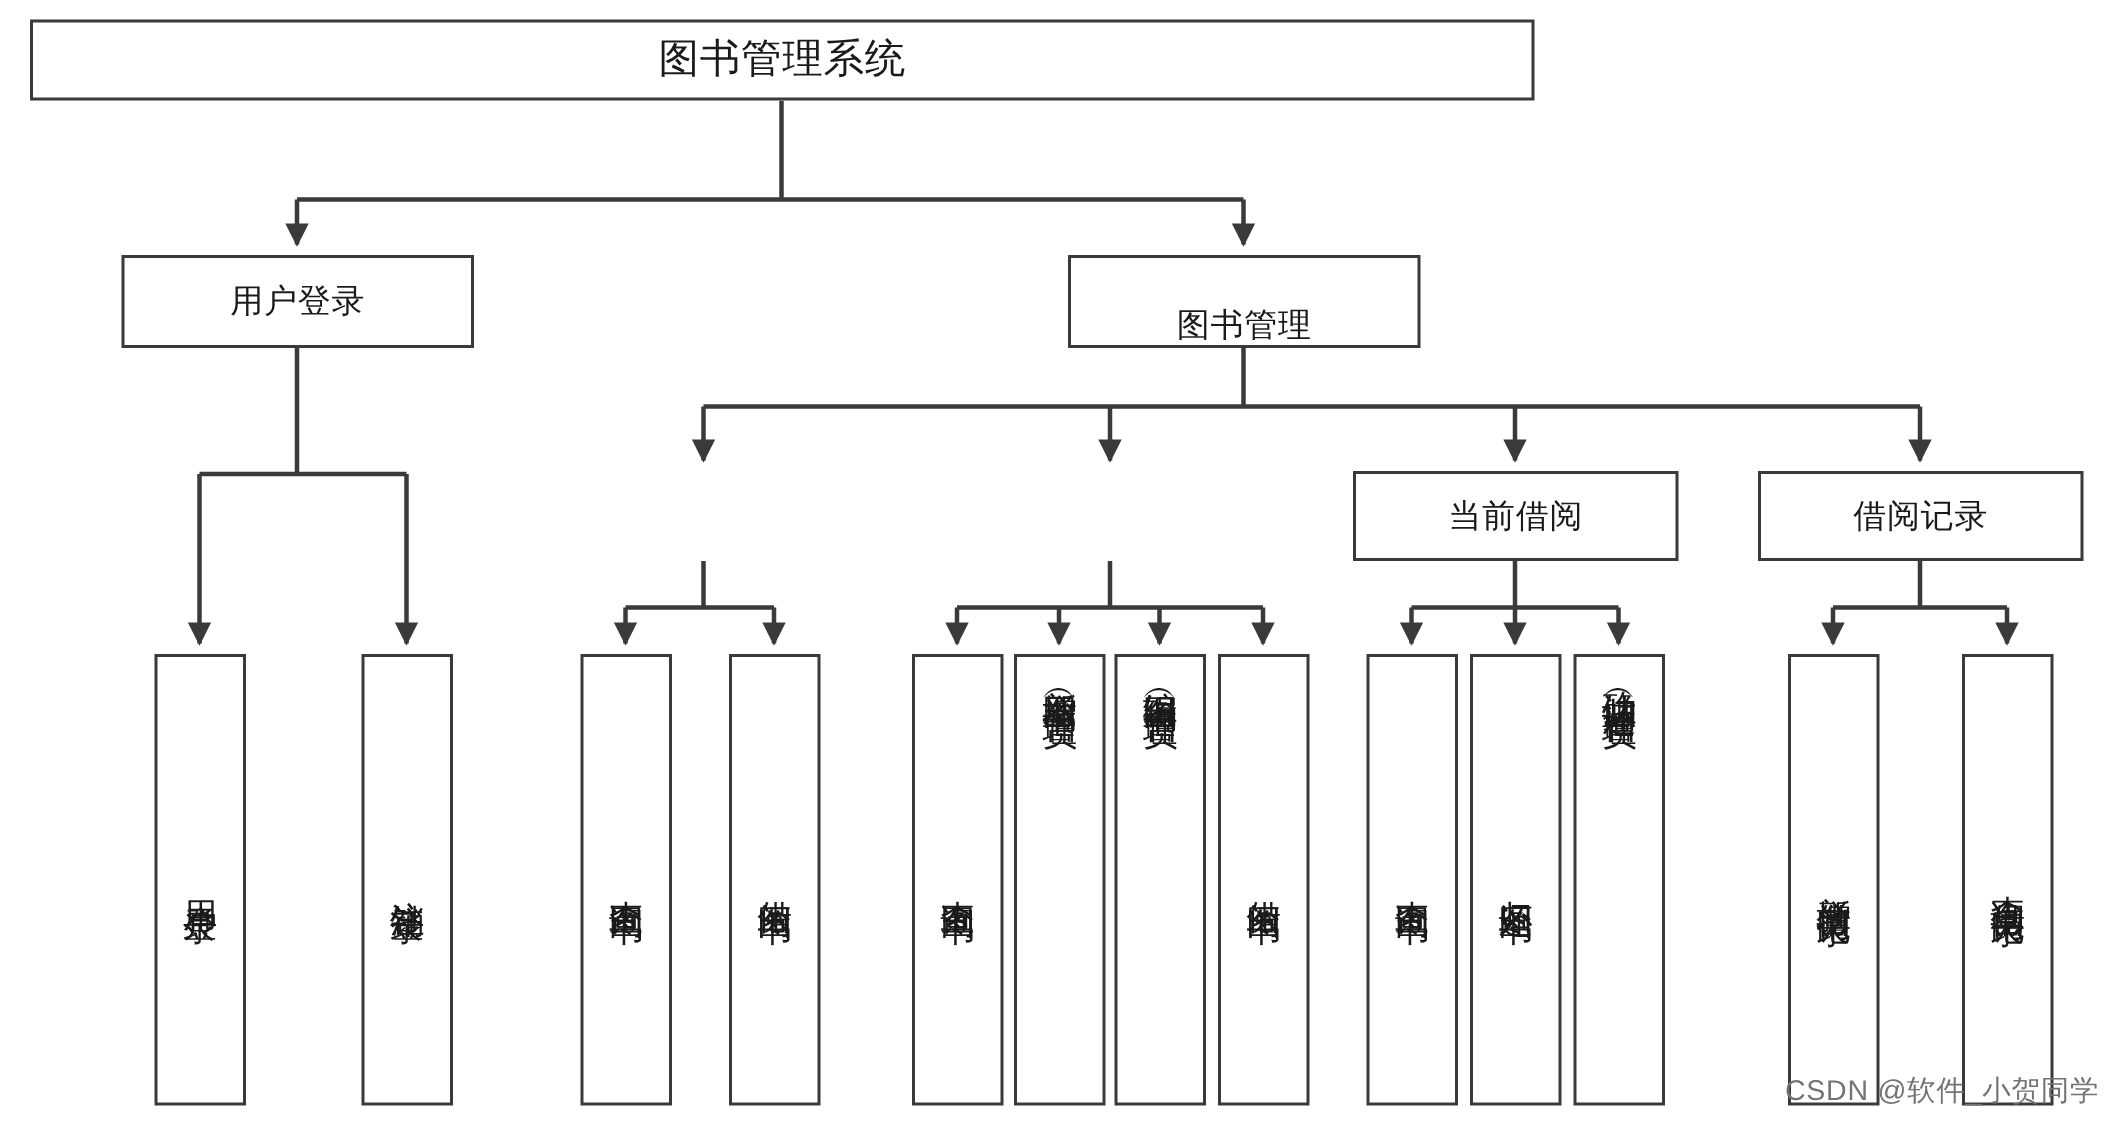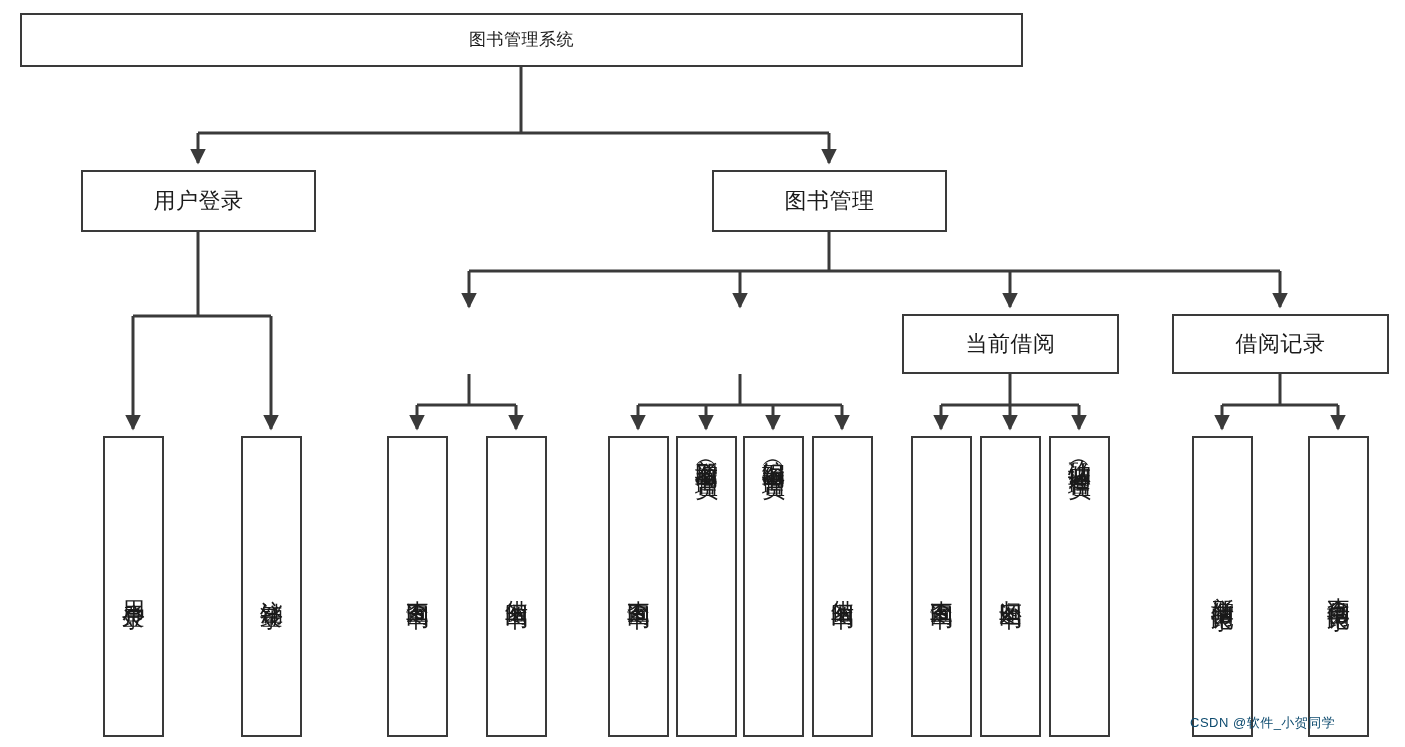--- a/index.html
+++ b/index.html
@@ -40,21 +40,21 @@
     text-align: center;
     line-height: 1.18;
     white-space: nowrap;
   }
   
   .node.horiz .lbl {
     font-size: 22px;
     letter-spacing: 0.5px;
   }
   .node.root .lbl {
-    font-size: 17px;
+    font-size: 27px;
   }
   
   .node.vert {
     align-items: flex-start;
     justify-content: center;
     padding-top: 4px;
   }
   .node.vert .lbl {
     writing-mode: vertical-rl;
     text-orientation: upright;
@@ -62,22 +62,22 @@
     line-height: 1.0;
     letter-spacing: 2.5px;
     white-space: nowrap;
   }
   .node.vert.centered {
     align-items: center;
     padding-top: 0;
   }
   .watermark {
     position: absolute;
-    font-size: 13px;
-    color: #0c4a6e;
+    font-size: 19px;
+    color: #737373;
     white-space: nowrap;
     letter-spacing: 0.5px;
   }
 </style>
 </head>
 <body>
 
 <div id="canvas">
 
   <svg id="edges" viewBox="0 0 1405 747" xmlns="http://www.w3.org/2000/svg">
@@ -130,21 +130,21 @@
     </g>
   </svg>
 
   <div class="node horiz root" style="left:20px; top:13px; width:1003px; height:54px;">
     <span class="lbl">图书管理系统</span>
   </div>
 
   <div class="node horiz" style="left:81px; top:170px; width:235px; height:62px;">
     <span class="lbl">用户登录</span>
   </div>
-  <div class="node horiz" style="left:712px; top:170px; width:235px; height:62px;">
+  <div class="node horiz" style="left:712px; top:170px; width:235px; height:62px;align-items:flex-end;">
     <span class="lbl">图书管理</span>
   </div>
 
   <div class="node horiz" style="left:1172px; top:314px; width:217px; height:60px;">
     <span class="lbl">借阅记录</span>
   </div>
   <div class="node horiz" style="left:902px; top:314px; width:217px; height:60px;">
     <span class="lbl">当前借阅</span>
   </div>
 

